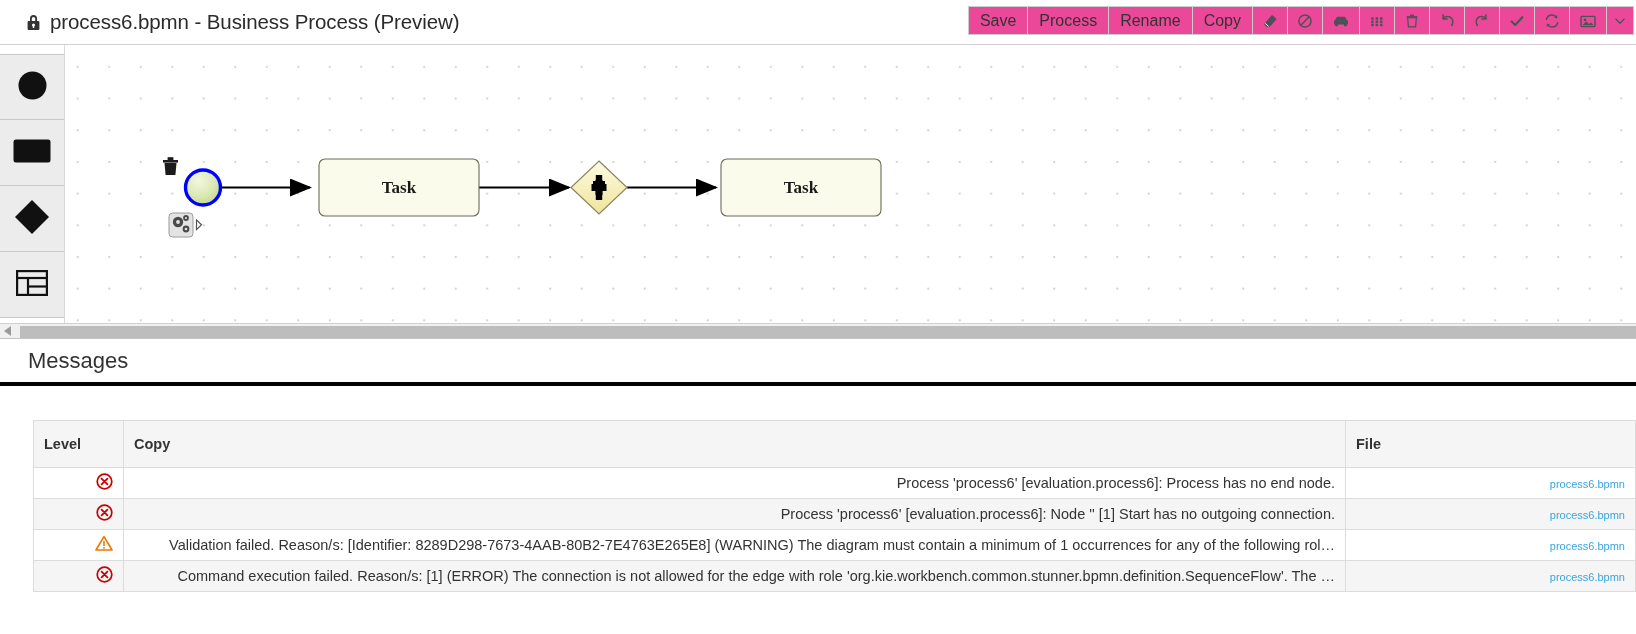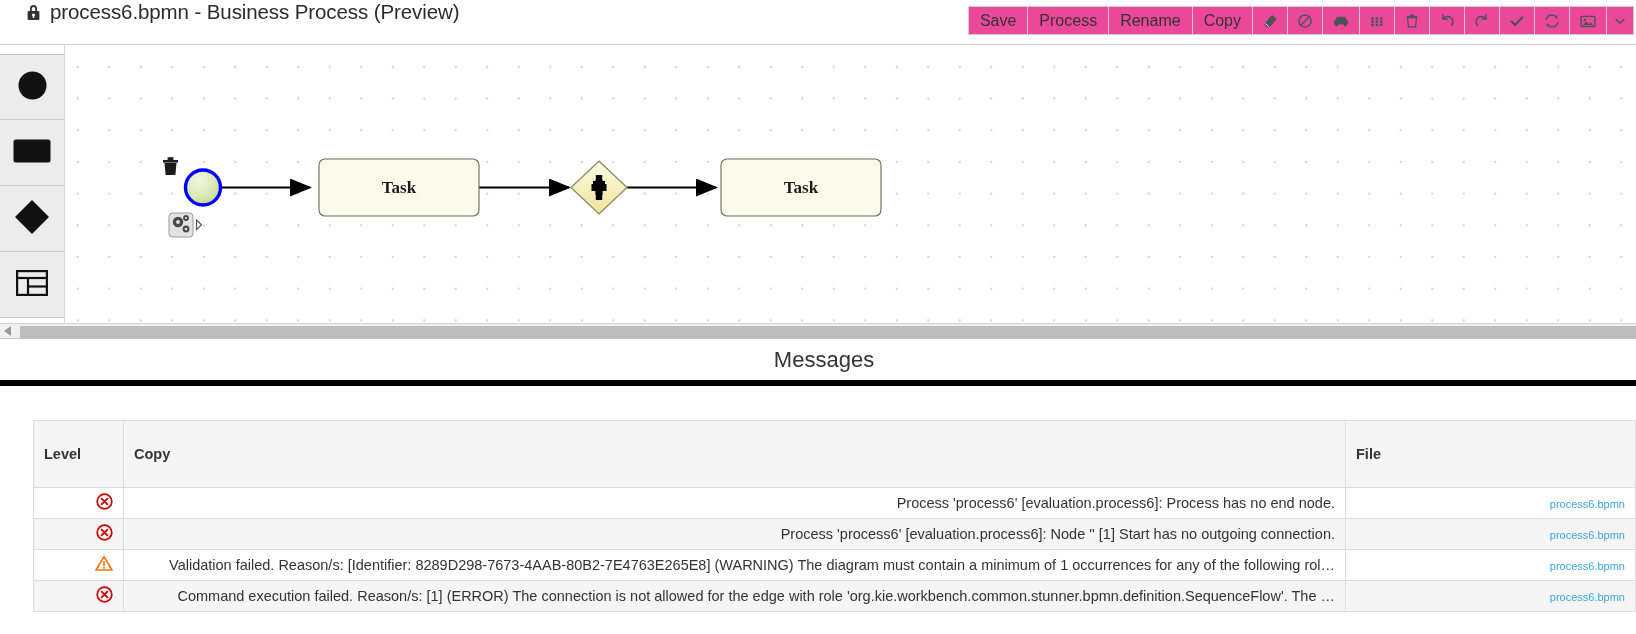--- a/index.html
+++ b/index.html
@@ -12,21 +12,21 @@
   }
   * { box-sizing: border-box; }
 
   
   .titlebar {
     position: relative;
     height: 45px;
     background: #ffffff;
     border-bottom: 1px solid #d0d0d0;
     display: flex;
-    align-items: flex-start;
+    align-items: center;
   }
   .title-wrap {
     display: flex;
     align-items: center;
     margin-left: 26px;
     gap: 9px;
   }
   .lock-icon { display: block; width: 15px; height: 17px; }
   .title-text {
     font-size: 20.5px;
@@ -122,44 +122,43 @@
     background: #bdbdbd;
     cursor: pointer;
   }
 
   
   .messages-panel { background: #ffffff; }
   .messages-header {
     height: 47px;
     display: flex;
     align-items: center;
-    padding-left: 12px;
-    border-bottom: 6px solid #000000;
-    justify-content: center;
+    padding-left: 28px;
+    border-bottom: 4px solid #000000;
   }
   .messages-title {
     font-size: 22px;
     color: #333333;
     font-weight: 400;
   }
 
   .table-wrap { padding: 34px 0 0 33px; }
   table.msg-table {
     border-collapse: collapse;
     width: 1603px;
     table-layout: fixed;
   }
   table.msg-table th {
     background: #f5f5f5;
     border: 1px solid #dcdcdc;
     font-size: 14.5px;
     font-weight: bold;
     color: #333333;
     text-align: left;
-    padding: 25px 10px;
+    padding: 15px 10px;
     height: 30px;
   }
   table.msg-table td {
     border: 1px solid #dcdcdc;
     font-size: 14.5px;
     color: #333333;
     padding: 5px 10px;
     height: 30px;
     vertical-align: middle;
     overflow: hidden;

